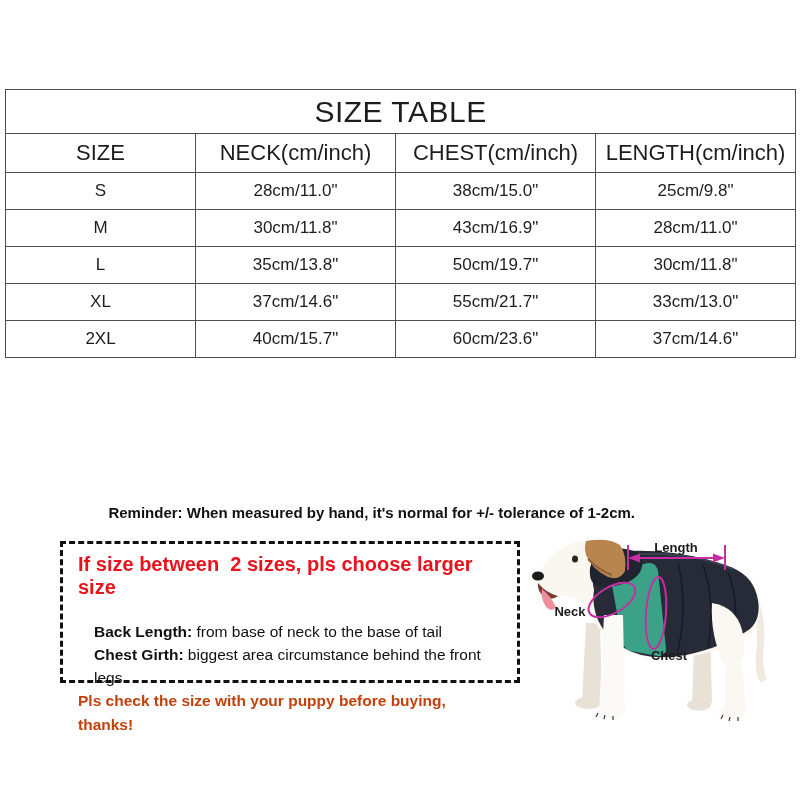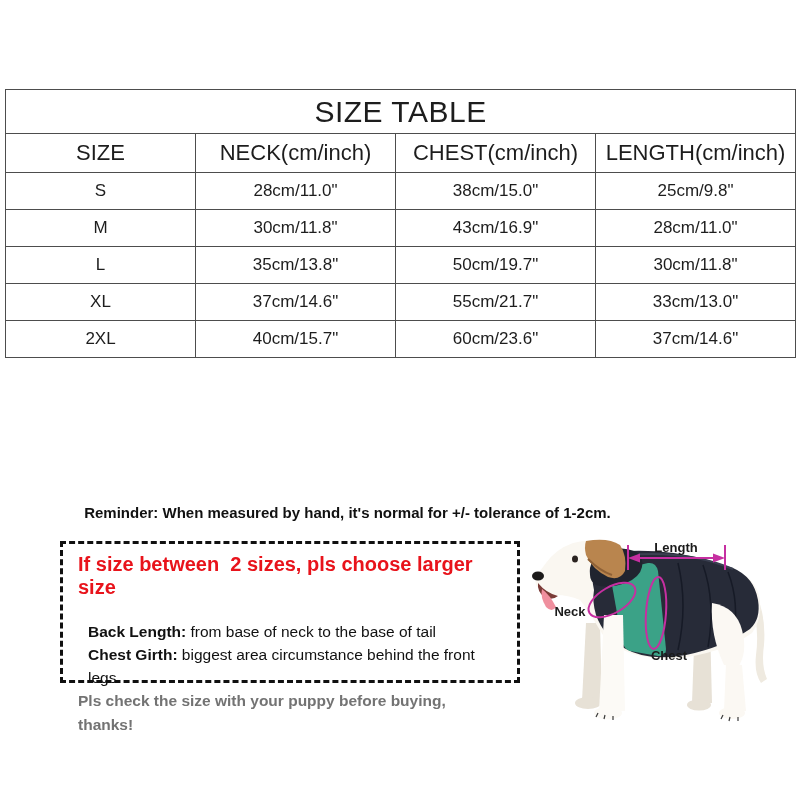--- a/index.html
+++ b/index.html
@@ -15,34 +15,34 @@
   table.size-table th,table.size-table td{
     border:1px solid #4d4d4d;text-align:center;vertical-align:middle;
     font-weight:400;color:#1d1d1d;padding:0;
   }
   th.table-title{height:43px;font-size:30px;letter-spacing:0.5px;font-weight:500;}
   tr.head-row th{height:38px;font-size:22px;}
   table.size-table td{height:36px;font-size:17px;}
   
   .reminder{
     position:absolute;left:60px;top:504px;width:575px;
-    text-align:center;font-size:15px;font-weight:700;color:#111;
+    text-align:right;font-size:15px;font-weight:700;color:#111;
   }
   
   .note-box{
     position:absolute;left:60px;top:541px;width:428px;height:109px;
     border:3px dashed #101010;padding:7px 13px 20px 13px;
   }
   .note-headline{
     color:#e8131b;font-size:20px;font-weight:700;white-space:pre-wrap;
     margin:2px 0 21px 2px;
   }
-  .note-line{font-size:15.5px;line-height:23px;margin-left:12px;color:#111;}
+  .note-line{font-size:15.5px;line-height:23px;margin-left:18px;color:#111;}
   .note-line .lbl{font-weight:700;}
-  .note-footer{font-size:15.5px;line-height:24px;font-weight:700;margin-left:2px;color:#737373;}
+  .note-footer{font-size:15.5px;line-height:24px;font-weight:700;margin-left:2px;color:#c2410c;}
   
   svg.dog{position:absolute;left:528px;top:515px;width:272px;height:215px;}
   svg.dog text{
     font-family:"Liberation Sans",sans-serif;font-weight:700;
     font-size:13px;fill:#1b1b1b;
   }
 </style>
 </head>
 <body>
 

